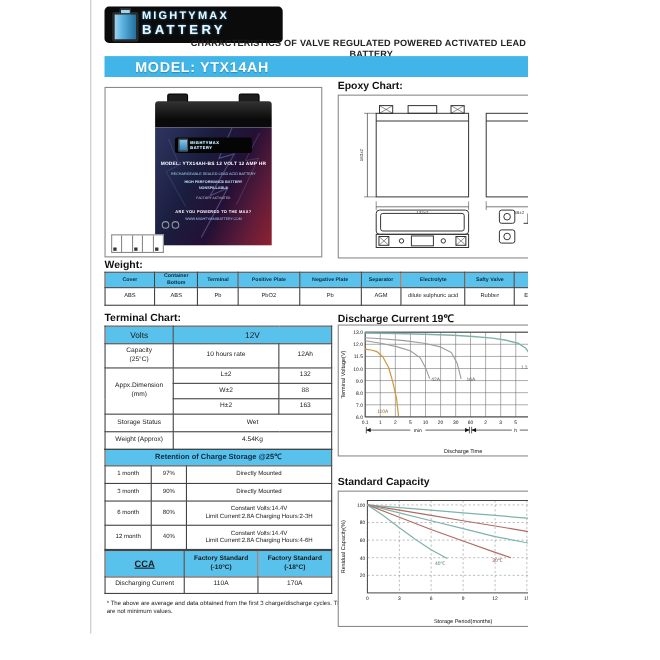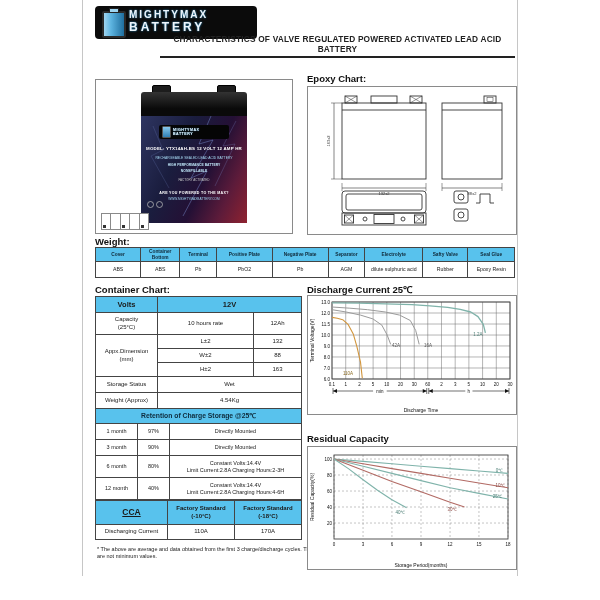--- a/index.html
+++ b/index.html
@@ -1,17 +1,17 @@
 <!DOCTYPE html>
 <html><head>
 <meta charset="utf-8">
 <style>
   html,body{margin:0;padding:0;background:#fff;}
   .sheet{position:relative;width:480px;height:600px;background:#fff;
-         font-family:"Liberation Sans",sans-serif;color:#1a1a1a;overflow:hidden;padding-left:44px;}
+         font-family:"Liberation Sans",sans-serif;color:#1a1a1a;overflow:hidden;}
   .abs{position:absolute;}
   .page-frame{left:82px;top:0;width:434px;height:576px;border-left:1px solid #c6c6c6;border-right:1px solid #c6c6c6;}
 
   
   .logo{left:95px;top:6px;width:162px;height:33px;background:#0b0b0b;border-radius:4px;}
   .logo-batt{position:absolute;left:7px;top:5px;width:20px;height:23px;background:linear-gradient(90deg,#9fd4ef 0%,#5db4e0 35%,#1f6e9e 100%);border:2px solid #2a2a2a;border-radius:2px;}
   .logo-batt:before{content:"";position:absolute;left:5px;top:-5px;width:8px;height:3px;background:#9fd4ef;border:1px solid #222;}
   .logo-text{position:absolute;left:34px;top:3px;color:#eef4fa;font-weight:bold;text-shadow:0 0 2px #2f9cd6,0 0 1px #000;}
   .logo-l1{font-size:10px;letter-spacing:2px;}
   .logo-l2{font-size:12px;letter-spacing:3px;margin-top:0px;}
@@ -56,21 +56,21 @@
   
   table{border-collapse:collapse;table-layout:fixed;}
   td,th{border:1px solid #444;text-align:center;vertical-align:middle;padding:0 1px;overflow:hidden;}
   .blue{background:#58c2ed;}
   .pre{white-space:pre-line;}
   .parts-table{left:95px;top:247px;width:420px;}
   .parts-table th{font-size:4.8px;height:13px;line-height:1.15;color:#102a3a;}
   .parts-table td{font-size:5.2px;height:15px;line-height:1.15;}
   .param-table{left:95px;top:296px;width:206px;}
   .param-table td{font-size:6px;line-height:1.2;}
-  .param-table .hd{font-size:7.5px;font-weight:bold;}
+  .param-table .hd{font-size:7.5px;font-weight:normal;}
   .ret-table{left:95px;top:408px;width:206px;}
   .ret-table .ttl{font-size:6.8px;font-weight:bold;height:14px;color:#0e2b3c;}
   .ret-table td{font-size:5.5px;line-height:1.25;}
   .cca-table{left:95px;top:500px;width:206px;}
   .cca-table td{font-size:6px;line-height:1.25;}
   .cca-table .big{font-size:8.5px;font-weight:bold;text-decoration:underline;}
   .cca-table .fs{font-weight:bold;font-size:6px;}
   .footnote{left:97px;top:546px;width:226px;font-size:5.5px;line-height:1.35;color:#222;}
   svg text{font-family:"Liberation Sans",sans-serif;}
 </style>
@@ -81,20 +81,21 @@
   <div class="abs page-frame"></div>
 
   <div class="abs logo">
     <div class="logo-batt"></div>
     <div class="logo-text">
       <div class="logo-l1">MIGHTYMAX</div>
       <div class="logo-l2">BATTERY</div>
     </div>
   </div>
   <div class="abs doc-title">CHARACTERISTICS OF VALVE REGULATED POWERED ACTIVATED LEAD ACID BATTERY</div>
+  <div class="abs model-bar">MODEL: YTX14AH</div>
 
   <div class="abs bordered product-box">
     <div class="battery">
       <div class="post pl"></div>
       <div class="post pr"></div>
       <div class="lid"></div>
       <div class="batt-body">
         <svg class="bolt" width="106" height="107" viewBox="0 0 106 107">
           <polyline points="70,0 58,28 72,24 50,62 66,55 42,100" fill="none" stroke="rgba(150,180,255,0.35)" stroke-width="1"></polyline>
           <polyline points="95,5 82,30 94,28 74,70" fill="none" stroke="rgba(150,180,255,0.25)" stroke-width="0.8"></polyline>
@@ -215,21 +216,21 @@
       <td>PbO2</td>
       <td>Pb</td>
       <td>AGM</td>
       <td>dilute sulphuric acid</td>
       <td>Rubber</td>
       <td>Epoxy Resin</td>
     </tr>
   </tbody>
     </table>
 
-  <div class="abs sec-title" style="left:95px;top:284px;">Container Chart:</div>
+  <div class="abs sec-title" style="left:95px;top:284px;">Terminal Chart:</div>
   <table class="abs param-table">
     <colgroup>
         <col style="width:62px">
         <col style="width:96px">
         <col style="width:48px">
       </colgroup>
     <tbody>
         <tr style="height:16px">
       <td class="blue hd">Volts</td>
       <td class="blue hd" colspan="2">12V</td>
@@ -317,21 +318,21 @@
     <tr style="height:15px">
       <td>Discharging Current</td>
       <td>110A</td>
       <td>170A</td>
     </tr>
   </tbody>
     </table>
 
   <div class="abs footnote">* The above are average and data obtained from the first 3 charge/discharge cycles. These are not minimum values.</div>
 
-  <div class="abs sec-title" style="left:307px;top:283px;">Discharge Current 25℃</div>
+  <div class="abs sec-title" style="left:307px;top:283px;">Discharge Current 19℃</div>
   <div class="abs bordered discharge-box">
     <svg width="208" height="118">
         <line x1="24" y1="6" x2="24" y2="83" stroke="#6b6b6b" stroke-width="0.5" stroke-dasharray="none"></line>
         <text x="24" y="89.5" font-size="4.5" text-anchor="middle" fill="#111">0.1</text>
         <line x1="37.706" y1="6" x2="37.706" y2="83" stroke="#6b6b6b" stroke-width="0.5" stroke-dasharray="none"></line>
         <text x="37.706" y="89.5" font-size="4.5" text-anchor="middle" fill="#111">1</text>
         <line x1="51.412" y1="6" x2="51.412" y2="83" stroke="#6b6b6b" stroke-width="0.5" stroke-dasharray="none"></line>
         <text x="51.412" y="89.5" font-size="4.5" text-anchor="middle" fill="#111">2</text>
         <line x1="65.118" y1="6" x2="65.118" y2="83" stroke="#6b6b6b" stroke-width="0.5" stroke-dasharray="none"></line>
         <text x="65.118" y="89.5" font-size="4.5" text-anchor="middle" fill="#111">5</text>
@@ -392,21 +393,21 @@
         <path d="M201,95 l-4,-2 l0,4 z" fill="#111"></path>
         <line x1="120.76400000000001" y1="92" x2="120.76400000000001" y2="98" stroke="#111" stroke-width="0.6"></line>
         <line x1="201" y1="92" x2="201" y2="98" stroke="#111" stroke-width="0.6"></line>
         <rect x="157.282" y="91.8" width="7.2" height="6.4" fill="#fff"></rect>
         <text x="160.882" y="96.8" font-size="4.5" text-anchor="middle" fill="#111">h</text>
         <text x="113" y="115.5" font-size="5" text-anchor="middle" fill="#111">Discharge Time</text>
         <text x="6" y="44.5" font-size="5" text-anchor="middle" fill="#111" transform="rotate(-90 6 44.5)">Terminal Voltage(V)</text>
       </svg>
   </div>
 
-  <div class="abs sec-title" style="left:307px;top:433px;">Residual Capacity</div>
+  <div class="abs sec-title" style="left:307px;top:433px;">Standard Capacity</div>
   <div class="abs bordered residual-box">
     <svg width="208" height="122">
         <line x1="26" y1="8" x2="26" y2="92" stroke="#888888" stroke-width="0.5" stroke-dasharray="2,2"></line>
         <text x="26" y="98.5" font-size="4.5" text-anchor="middle" fill="#111">0</text>
         <line x1="55.05800000000001" y1="8" x2="55.05800000000001" y2="92" stroke="#888888" stroke-width="0.5" stroke-dasharray="2,2"></line>
         <text x="55.05800000000001" y="98.5" font-size="4.5" text-anchor="middle" fill="#111">3</text>
         <line x1="83.94200000000001" y1="8" x2="83.94200000000001" y2="92" stroke="#888888" stroke-width="0.5" stroke-dasharray="2,2"></line>
         <text x="83.94200000000001" y="98.5" font-size="4.5" text-anchor="middle" fill="#111">6</text>
         <line x1="113" y1="8" x2="113" y2="92" stroke="#888888" stroke-width="0.5" stroke-dasharray="2,2"></line>
         <text x="113" y="98.5" font-size="4.5" text-anchor="middle" fill="#111">9</text>

